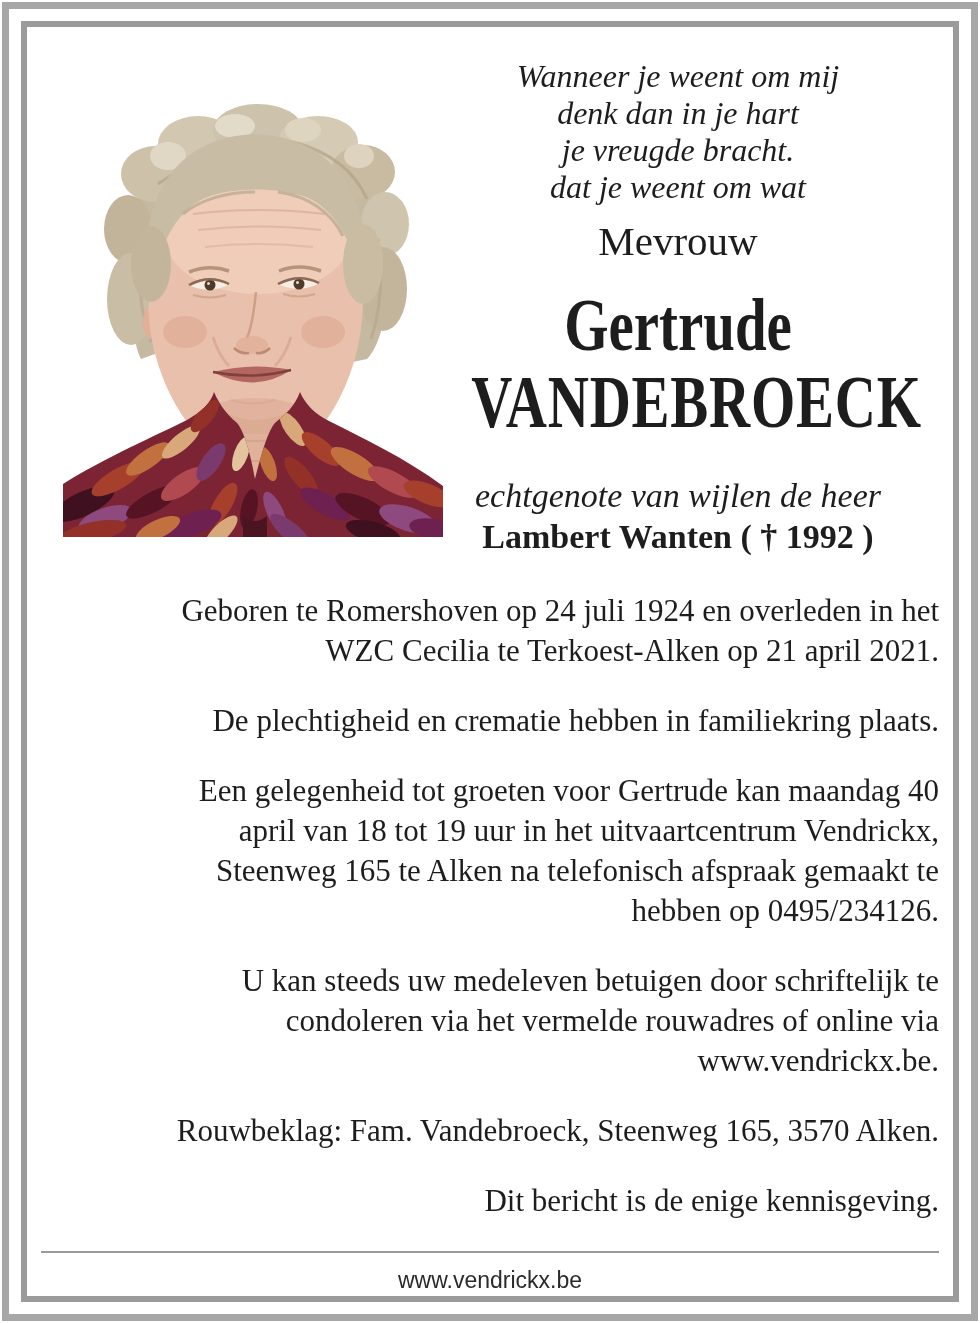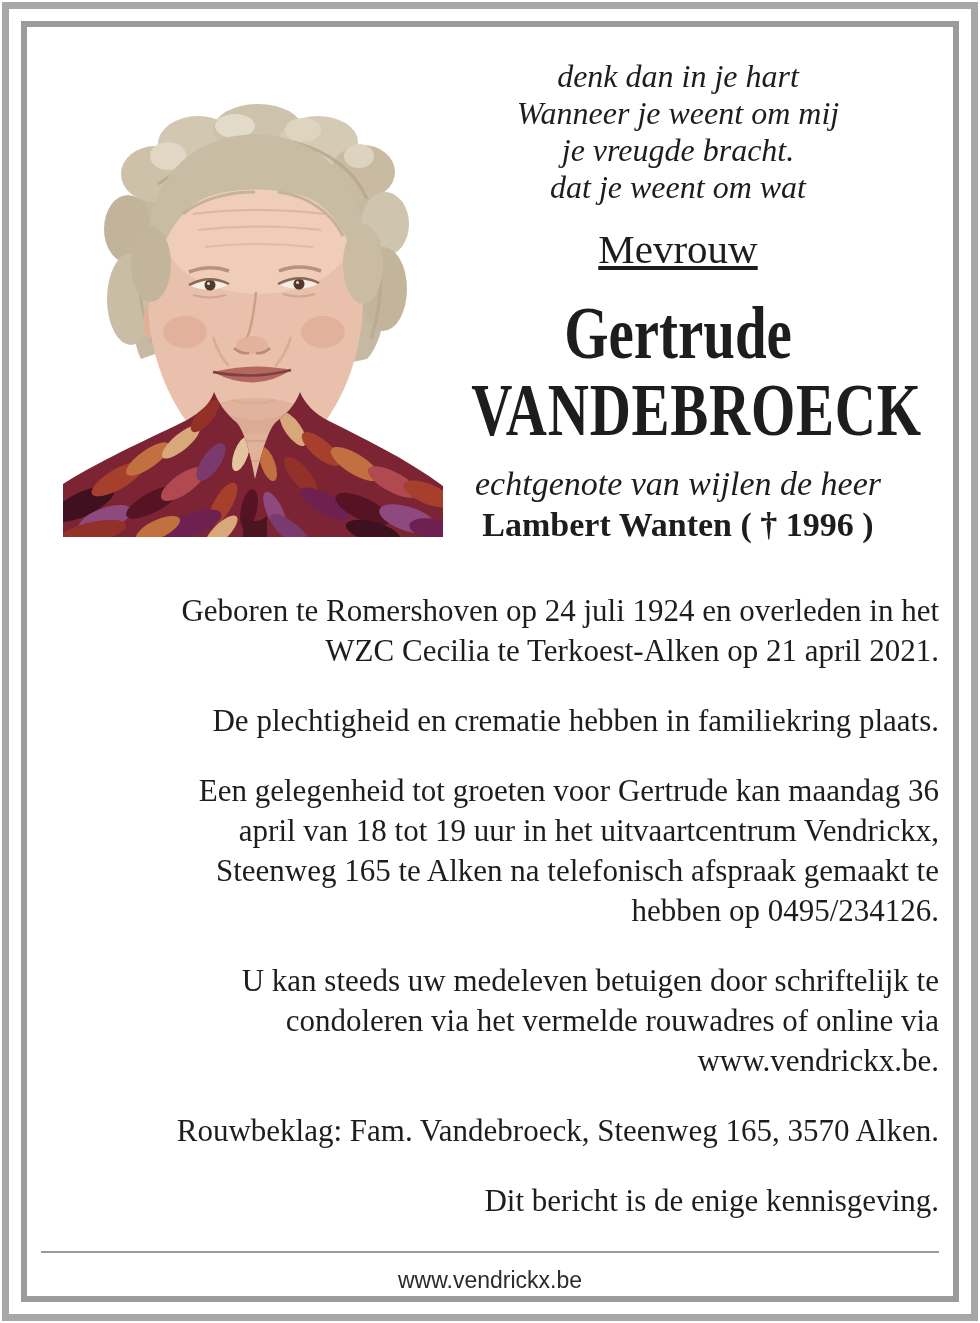--- a/index.html
+++ b/index.html
@@ -45,45 +45,44 @@
     text-align: center;
   }
   .poem {
     margin-top: 31px;
     font-style: italic;
     font-size: 32px;
     line-height: 37px;
   }
   .poem-line { white-space: nowrap; }
   .salutation {
-    margin-top: 20px;
+    margin-top: 12px;
     font-size: 41px;
     line-height: 46px;
-    text-decoration: underline;
   }
   .deceased-first-name {
     margin-top: 24px;
     font-size: 73px;
     line-height: 76px;
     font-weight: bold;
     transform: scaleX(0.78);
     transform-origin: 50% 50%;
     white-space: nowrap;
   }
   .deceased-last-name {
     font-size: 73px;
     line-height: 78px;
     font-weight: bold;
     transform: scaleX(0.78);
     transform-origin: 50% 50%;
     white-space: nowrap;
     letter-spacing: 1px;
   }
   .spouse-intro {
-    margin-top: 14px;
+    margin-top: 34px;
     font-style: italic;
     font-size: 34px;
     line-height: 40px;
     white-space: nowrap;
   }
   .spouse-name {
     font-weight: bold;
     font-size: 34px;
     line-height: 42px;
     white-space: nowrap;
@@ -248,43 +247,43 @@
                 <ellipse cx="310" cy="468" rx="28" ry="10" fill="#3f1020" transform="rotate(15 310 468)"></ellipse>
                 <ellipse cx="370" cy="465" rx="24" ry="10" fill="#6e2150" transform="rotate(10 370 465)"></ellipse>
               </g>
               <path d="M 180 452 Q 192 462 204 452 L 204 473 L 180 473 Z" fill="#4a1420"></path>
             </g>
           </svg>
         </div>
 
         <div class="right-col">
           <div class="poem">
+            <div class="poem-line">Wanneer je weent om mij</div>
             <div class="poem-line">denk dan in je hart</div>
-            <div class="poem-line">Wanneer je weent om mij</div>
             <div class="poem-line">je vreugde bracht.</div>
             <div class="poem-line">dat je weent om wat</div>
           </div>
           <div class="salutation">Mevrouw</div>
           <div class="deceased-first-name">Gertrude</div>
           <div class="deceased-last-name">VANDEBROECK</div>
           <div class="spouse-intro">echtgenote van wijlen de heer</div>
-          <div class="spouse-name">Lambert Wanten ( † 1996 )</div>
+          <div class="spouse-name">Lambert Wanten ( † 1992 )</div>
         </div>
       </div>
 
       <div class="body-section">
         <div class="paragraph">
           <div class="body-line">Geboren te Romershoven op 24 juli 1924 en overleden in het</div>
           <div class="body-line">WZC Cecilia te Terkoest-Alken op 21 april 2021.</div>
         </div>
         <div class="paragraph">
           <div class="body-line">De plechtigheid en crematie hebben in familiekring plaats.</div>
         </div>
         <div class="paragraph">
-          <div class="body-line">Een gelegenheid tot groeten voor Gertrude kan maandag 36</div>
+          <div class="body-line">Een gelegenheid tot groeten voor Gertrude kan maandag 40</div>
           <div class="body-line">april van 18 tot 19 uur  in het uitvaartcentrum Vendrickx,</div>
           <div class="body-line">Steenweg 165 te Alken na telefonisch afspraak gemaakt te</div>
           <div class="body-line">hebben op 0495/234126.</div>
         </div>
         <div class="paragraph">
           <div class="body-line">U kan steeds uw medeleven betuigen door schriftelijk te</div>
           <div class="body-line">condoleren via het vermelde rouwadres of online via</div>
           <div class="body-line">www.vendrickx.be.</div>
         </div>
         <div class="paragraph">

